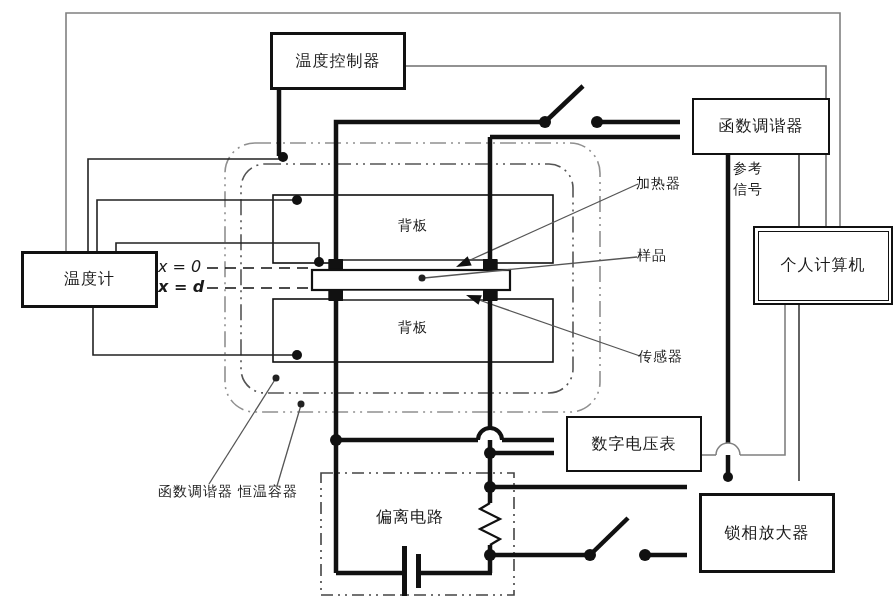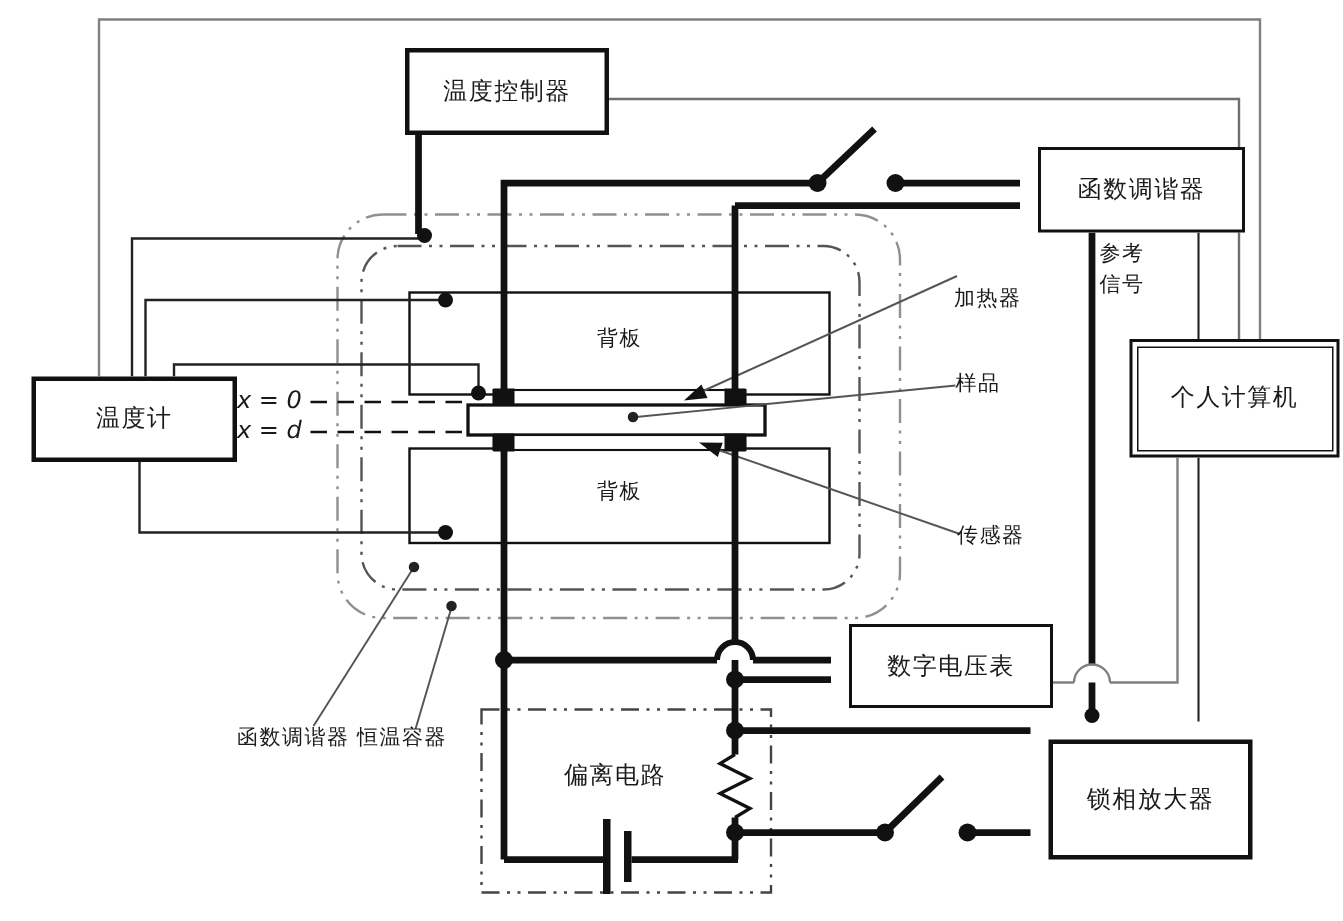--- a/index.html
+++ b/index.html
@@ -151,24 +151,24 @@
 
   <div class="box" style="left:687px;top:493px;width:136px;height:80px;">
     <span>锁相放大器</span>
   </div>
 
   <div class="lbl center" style="left:378px;top:217px;width:70px;">背板</div>
   <div class="lbl center" style="left:378px;top:319px;width:70px;">背板</div>
 
   <div class="lbl center" style="left:355px;top:507px;width:110px;font-size:16px;text-align:center;">偏离电路</div>
 
-  <div class="lbl" style="left:636px;top:175px;margin-top:15px;">加热器</div>
+  <div class="lbl" style="left:636px;top:175px;">加热器</div>
   <div class="lbl" style="left:637px;top:247px;">样品</div>
   <div class="lbl" style="left:638px;top:348px;">传感器</div>
   <div class="lbl" style="left:733px;top:158px;line-height:21px;">参考
 信号</div>
   <div class="lbl" style="left:158px;top:483px;">函数调谐器</div>
   <div class="lbl" style="left:238px;top:483px;">恒温容器</div>
 
   <div class="xlbl" style="left:158px;top:257px;">x = 0</div>
-  <div class="xlbl" style="left:158px;top:277px;">x = d</div>
+  <div class="xlbl" style="left:158px;top:277px;font-weight:bold;">x = d</div>
 
 </div>
 
 </body></html>

